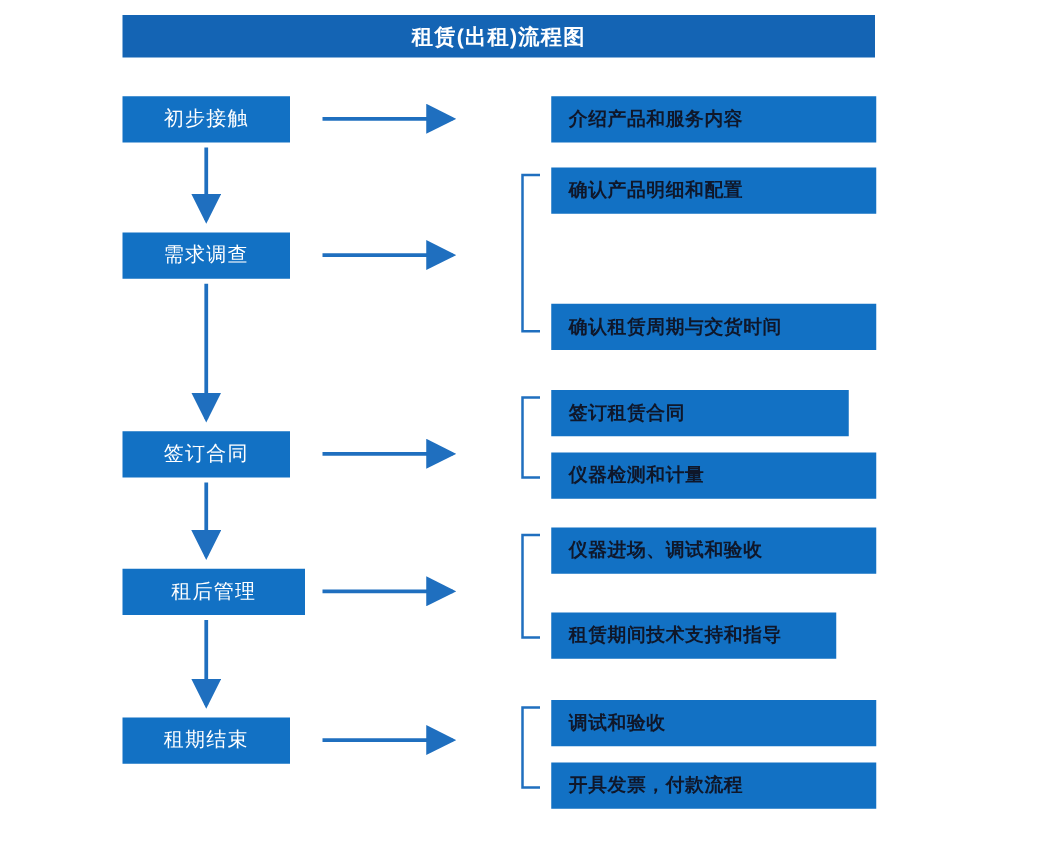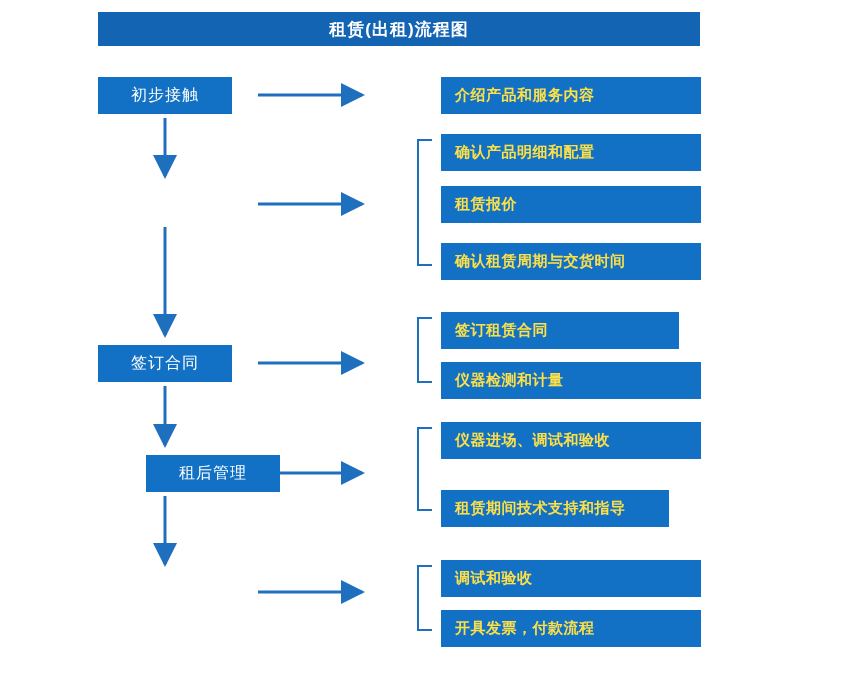--- a/index.html
+++ b/index.html
@@ -43,21 +43,21 @@
     font-size: 16px;
     font-weight: normal;
     display: flex;
     align-items: center;
     justify-content: center;
     letter-spacing: 1px;
   }
   .detail-box {
     position: absolute;
     background: #1271c4;
-    color: #fde047;
+    color: #0f172a;
     font-size: 15px;
     font-weight: bold;
     display: flex;
     align-items: center;
     padding-left: 14px;
     box-sizing: border-box;
     letter-spacing: 0.5px;
   }
   svg.arrows {
     position: absolute;
@@ -93,26 +93,27 @@
     <line x1="165" y1="386" x2="165" y2="445" stroke="#1f6fbf" stroke-width="3" marker-end="url(#ah)"></line>
     <line x1="165" y1="496" x2="165" y2="564" stroke="#1f6fbf" stroke-width="3" marker-end="url(#ah)"></line>
 
     <path d="M432,140 L418,140 L418,265 L432,265" fill="none" stroke="#1f6fbf" stroke-width="2"></path>
     <path d="M432,318 L418,318 L418,382 L432,382" fill="none" stroke="#1f6fbf" stroke-width="2"></path>
     <path d="M432,428 L418,428 L418,510 L432,510" fill="none" stroke="#1f6fbf" stroke-width="2"></path>
     <path d="M432,566 L418,566 L418,630 L432,630" fill="none" stroke="#1f6fbf" stroke-width="2"></path>
   </svg>
 
   <div class="stage-box" style="left:98px;  top:77px;  width:134px; height:37px;">初步接触</div>
+  <div class="stage-box" style="left:98px;  top:186px; width:134px; height:37px;">需求调查</div>
   <div class="stage-box" style="left:98px;  top:345px; width:134px; height:37px;">签订合同</div>
-  <div class="stage-box" style="left:98px;  top:455px; width:134px; height:37px;margin-left:48px;">租后管理</div>
+  <div class="stage-box" style="left:98px;  top:455px; width:146px; height:37px;">租后管理</div>
+  <div class="stage-box" style="left:98px;  top:574px; width:134px; height:37px;">租期结束</div>
 
   <div class="detail-box" style="left:441px; top:77px;  width:260px; height:37px;">介绍产品和服务内容</div>
   <div class="detail-box" style="left:441px; top:134px; width:260px; height:37px;">确认产品明细和配置</div>
-  <div class="detail-box" style="left:441px; top:186px; width:260px; height:37px;">租赁报价</div>
   <div class="detail-box" style="left:441px; top:243px; width:260px; height:37px;">确认租赁周期与交货时间</div>
   <div class="detail-box" style="left:441px; top:312px; width:238px; height:37px;">签订租赁合同</div>
   <div class="detail-box" style="left:441px; top:362px; width:260px; height:37px;">仪器检测和计量</div>
   <div class="detail-box" style="left:441px; top:422px; width:260px; height:37px;">仪器进场、调试和验收</div>
   <div class="detail-box" style="left:441px; top:490px; width:228px; height:37px;">租赁期间技术支持和指导</div>
   <div class="detail-box" style="left:441px; top:560px; width:260px; height:37px;">调试和验收</div>
   <div class="detail-box" style="left:441px; top:610px; width:260px; height:37px;">开具发票，付款流程</div>
 
 </div>
 

